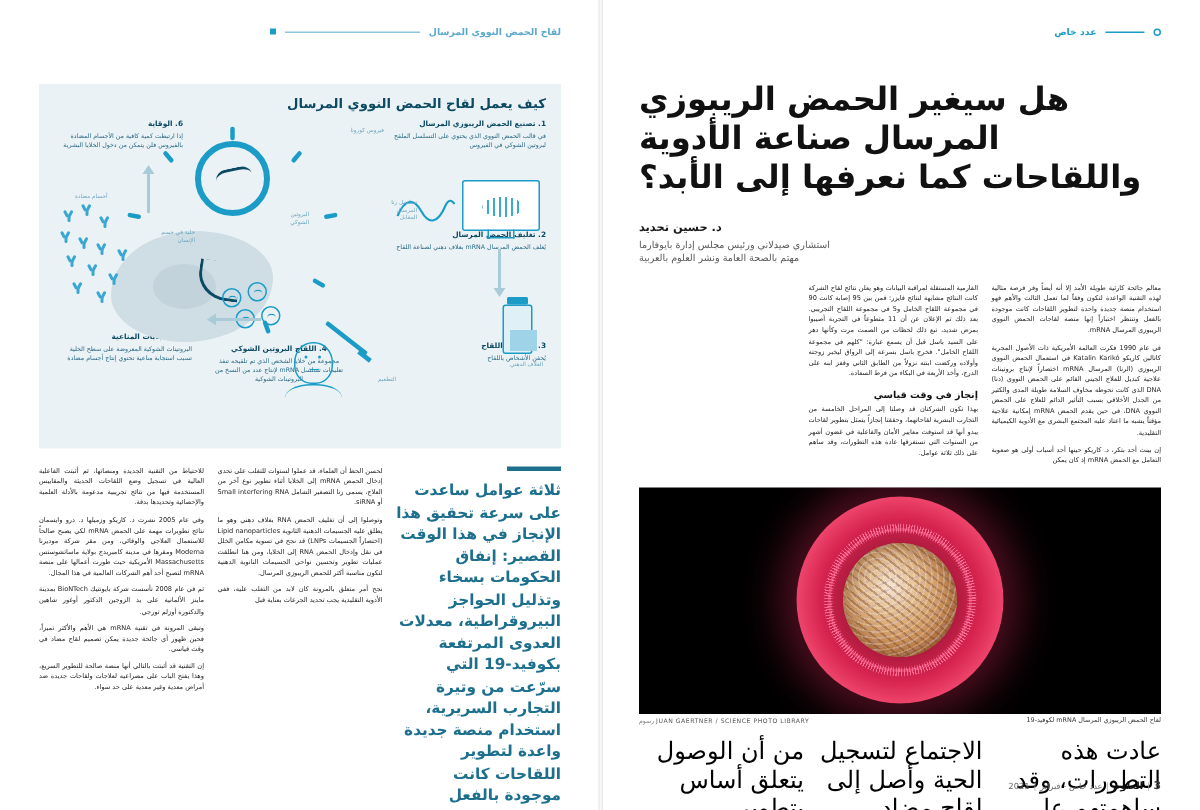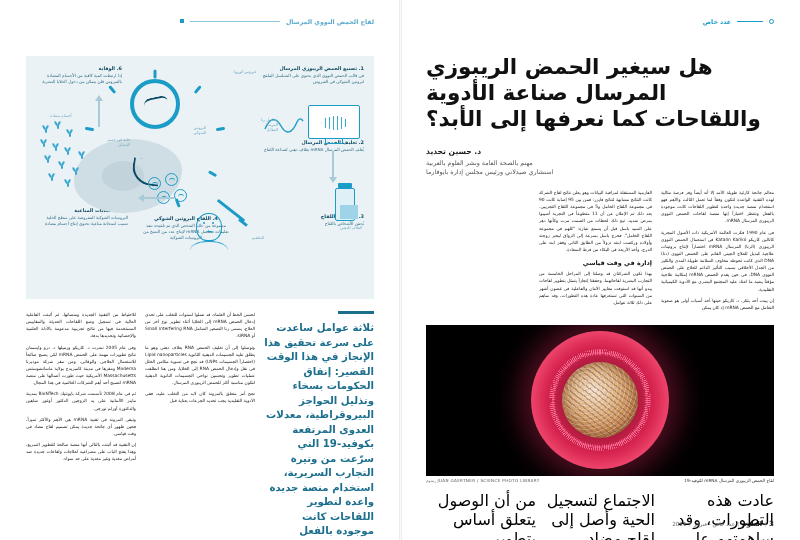--- a/index.html
+++ b/index.html
@@ -342,33 +342,33 @@
     <div class="runhead">
       <span class="rh-dot"></span>
       <span class="rh-line"></span>
       <span class="rh-label">عدد خاص</span>
     </div>
 
     <h1 class="headline">هل سيغير الحمض الريبوزي المرسال صناعة الأدوية واللقاحات كما نعرفها إلى الأبد؟</h1>
 
     <div class="byline">
       <div class="author">د. حسين تحديد</div>
+      <div class="bio">استشاري صيدلاني ورئيس مجلس إدارة بايوفارما</div>
       <div class="bio">مهتم بالصحة العامة ونشر العلوم بالعربية</div>
-      <div class="bio">استشاري صيدلاني ورئيس مجلس إدارة بايوفارما</div>
     </div>
 
     <div class="right-body">
       <div class="col">
         <p>معالم جائحة كارثية طويلة الأمد إلا أنه أيضاً وفر فرصة مثالية لهذه التقنية الواعدة لتكون وفقاً لما تعمل الثالث والأهم فهو استخدام منصة جديدة واحدة لتطوير اللقاحات كانت موجودة بالفعل وتنتظر اختباراً إنها منصة لقاحات الحمض النووي الريبوزي المرسال mRNA.</p>
         <p>في عام 1990 فكرت العالمة الأمريكية ذات الأصول المجرية كاتالين كاريكو Katalin Karikó في استعمال الحمض النووي الريبوزي (الرنا) المرسال mRNA اختصاراً لإنتاج بروتينات علاجية كبديل للعلاج الجيني القائم على الحمض النووي (دنا) DNA الذي كانت تحوطه مخاوف السلامة طويلة المدى والكثير من الجدل الأخلاقي بسبب التأثير الدائم للعلاج على الحمض النووي DNA، في حين يقدم الحمض mRNA إمكانية علاجية مؤقتاً يشبه ما اعتاد عليه المجتمع البشري مع الأدوية الكيميائية التقليدية.</p>
         <p>إن بينت أحد بتكر، د. كاريكو حينها أحد أسباب أولى هو صعوبة التعامل مع الحمض mRNA إذ كان يمكن</p>
       </div>
       <div class="col">
         <p>الفارمية المستقلة لمراقبة البيانات وهو يعلن نتائج لقاح الشركة كانت النتائج مشابهة لنتائج فايزر: فمن بين 95 إصابة كانت 90 في مجموعة اللقاح الخامل و5 في مجموعة اللقاح التجريبي. بعد ذلك تم الإعلان عن أن 11 متطوعاً في التجربة أصيبوا بمرض شديد، تبع ذلك لحظات من الصمت مرت وكأنها دهر على السيد باسل قبل أن يسمع عبارة: "كلهم في مجموعة اللقاح الخامل". فخرج باسل بسرعة إلى الرواق ليخبر زوجته وأولاده وركضت ابنته نزولاً من الطابق الثاني وقفز ابنه على الدرج، وأخذ الأربعة في البكاء من فرط السعادة.</p>
-        <div class="subhead">إدارة في وقت قياسي</div>
+        <div class="subhead">إنجاز في وقت قياسي</div>
         <p>بهذا تكون الشركتان قد وصلتا إلى المراحل الخامسة من التجارب البشرية لقاحاتهما، وحققتا إنجازاً يتمثل بتطوير لقاحات يبدو أنها قد استوفت معايير الأمان والفاعلية في غضون أشهر من السنوات التي تستغرقها عادة هذه التطورات، وقد ساهم على ذلك ثلاثة عوامل.</p>
       </div>
     </div>
 
     <div class="photo-block">
       <div class="photo">
         <div class="lnp-outer"></div>
         <div class="lnp-spikes"></div>
         <div class="lnp-inner-ring"></div>
         <div class="lnp-core"></div>
@@ -408,20 +408,21 @@
 
   <div class="page page-left">
 
     <div class="runhead-left">
       <span class="rh-label">لقاح الحمض النووي المرسال</span>
       <span class="rh-line"></span>
       <span class="rh-sq"></span>
     </div>
 
     <div class="infographic">
+      <div class="ig-title">كيف يعمل لقاح الحمض النووي المرسال</div>
 
       <div class="ig-grid">
 
         <div class="ig-step s1 align-r">
           <div class="st-title">
             <span>1.</span>
             <span>تصنيع الحمض الريبوزي المرسال</span>
           </div>
           <div class="st-body">في قالب الحمض النووي الذي يحتوي على التسلسل الملقح لبروتين الشوكي في الفيروس</div>
         </div>

